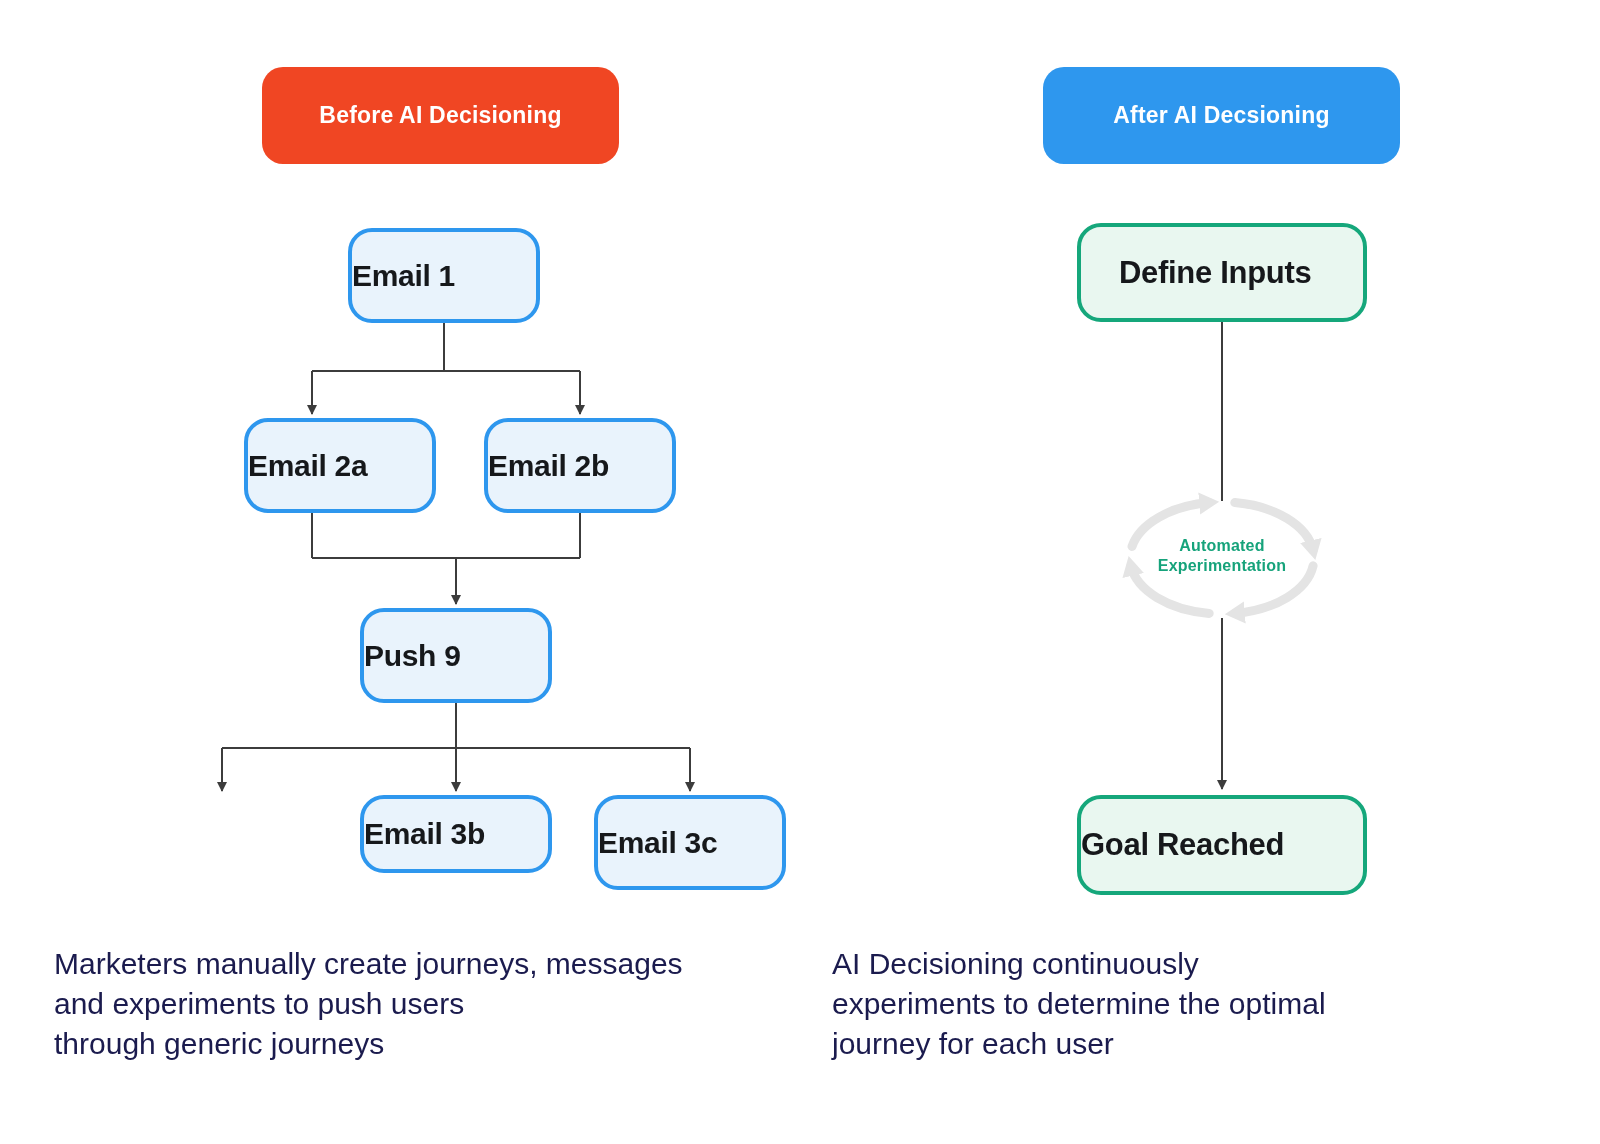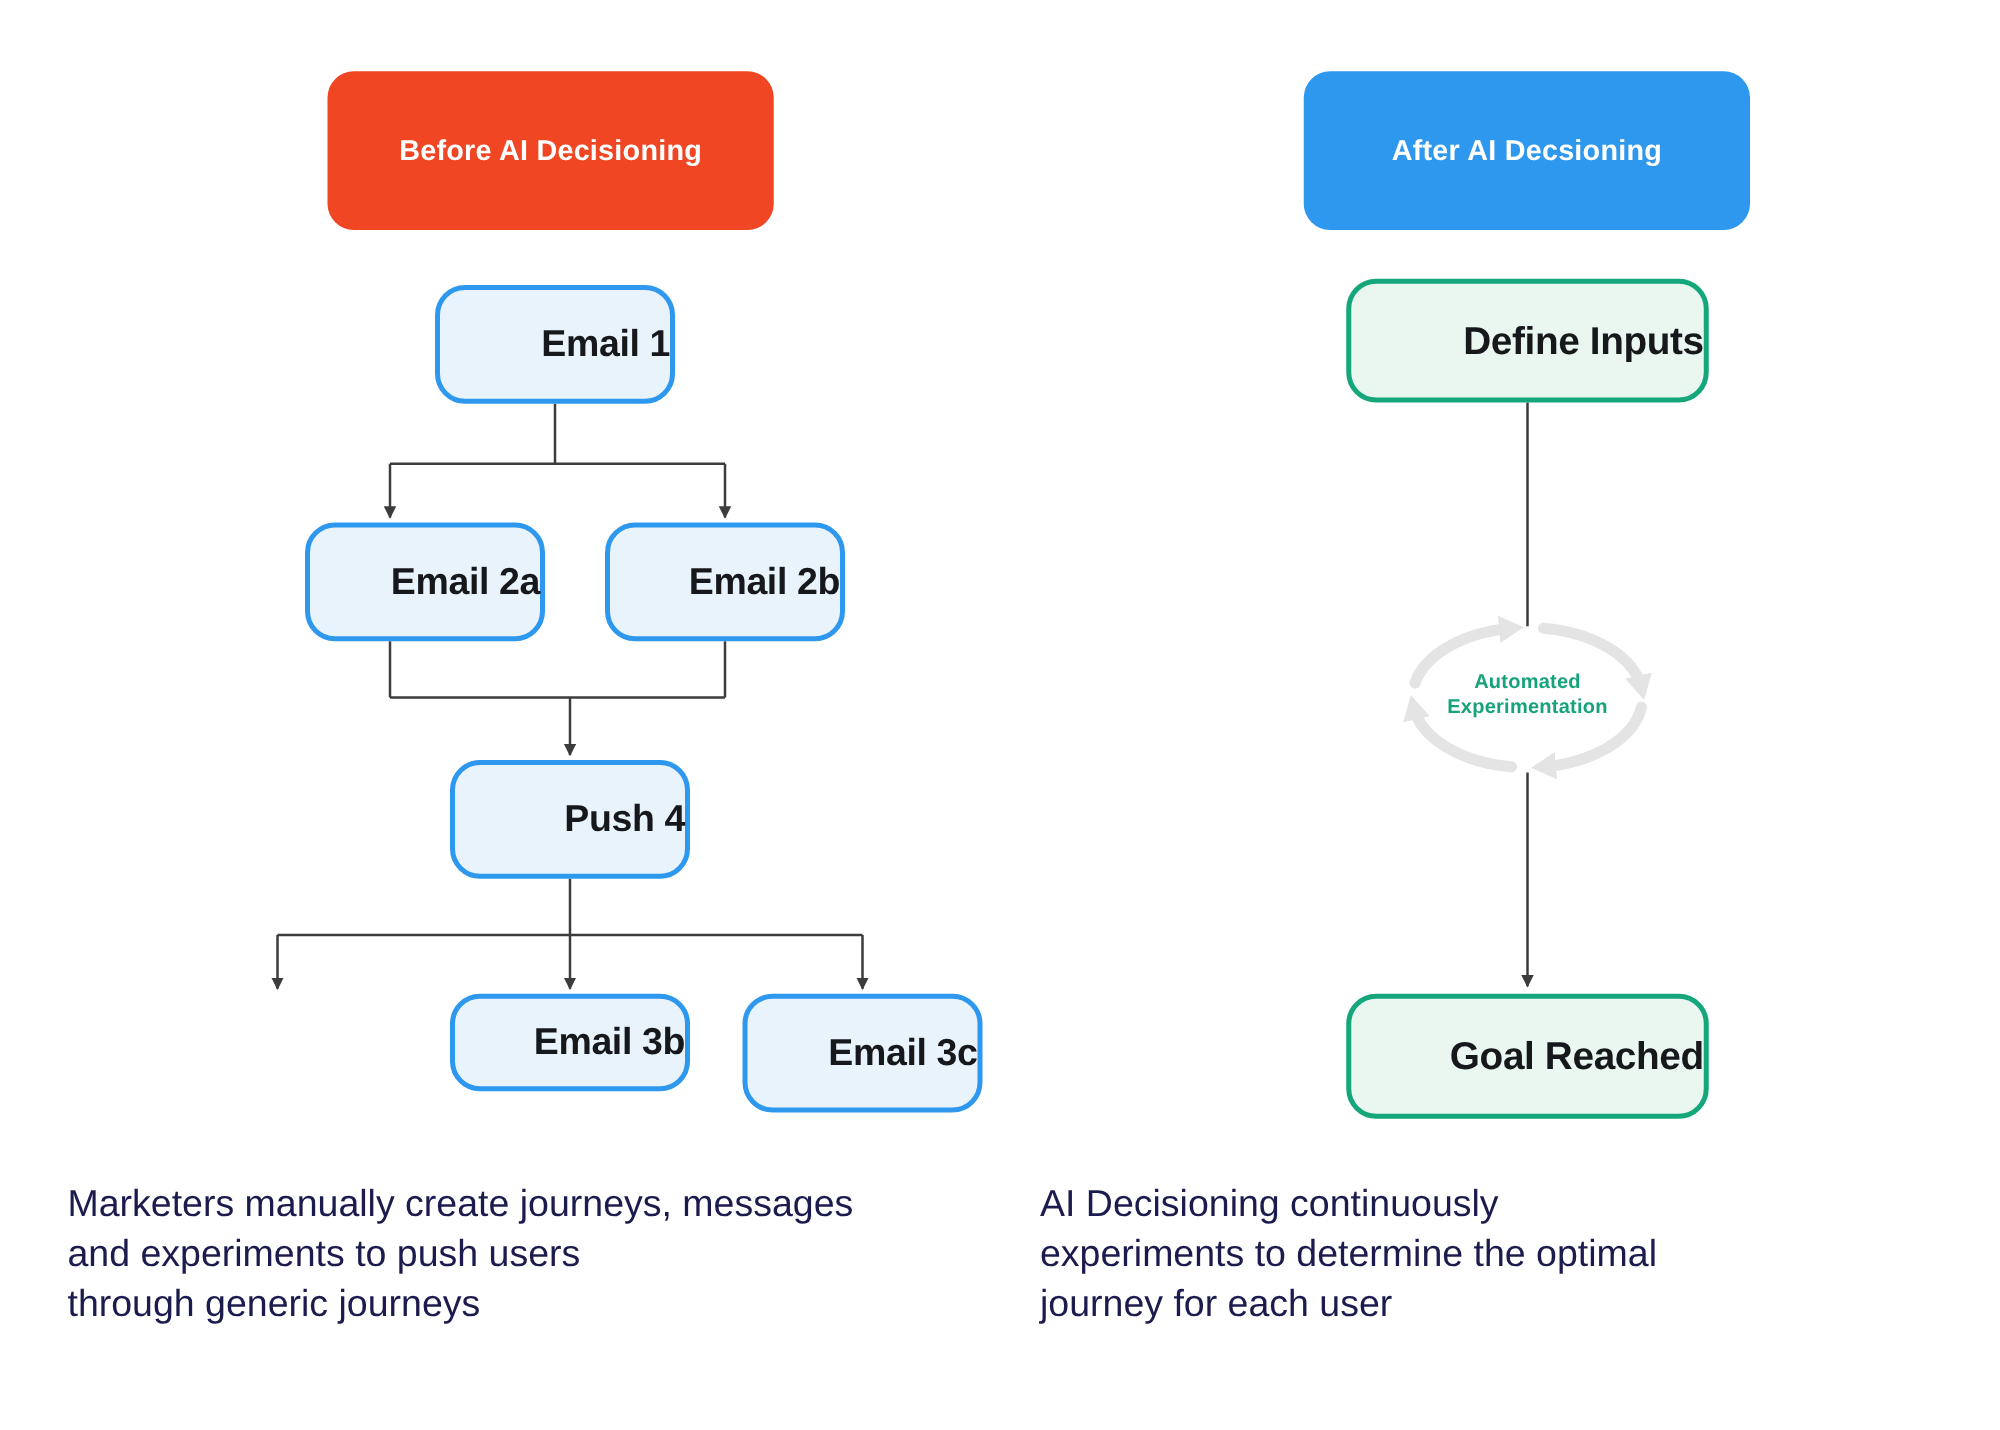--- a/index.html
+++ b/index.html
@@ -12,33 +12,33 @@
   }
   .canvas { position: absolute; inset: 0; width: 1600px; height: 1144px; }
 
   svg.overlay { position: absolute; left: 0; top: 0; }
   .edge { stroke: var(--connector, #3C3C3C); stroke-width: 2; fill: none; }
   .looparc { stroke: var(--loop-arrow, #E4E4E4); stroke-width: 9; fill: none; stroke-linecap: round; }
   #arrowhead path { fill: var(--connector, #3C3C3C); }
   #loophead path { fill: var(--loop-arrow, #E4E4E4); }
 
   .pill {
-    position: absolute; height: 127px; width: 357px;
+    position: absolute; height: 97px; width: 357px;
     border-radius: 21px;
     display: flex; align-items: center; justify-content: center;
     color: var(--header-text, #ffffff);
-    font-weight: 700; font-size: 23px; letter-spacing: 0.2px;
+    font-weight: 700; font-size: 23px; letter-spacing: 0.2px; margin-top: 10px;
   }
   .pill.before { left: 262px; top: 57px; background: var(--before-header-bg, #F04623); }
   .pill.after  { left: 1043px; top: 57px; background: var(--after-header-bg, #2E97EE); }
 
   .node {
     position: absolute;
     border-radius: 24px;
-    display: flex; align-items: center; justify-content: flex-end;
+    display: flex; align-items: center; justify-content: flex-start;
     font-weight: 700; font-size: 30px; letter-spacing: -0.3px;
     color: var(--node-text, #16181B);
   }
   .node.blue  { background: var(--blue-node-fill, #E9F3FC);  border: 4px solid var(--blue-node-border, #2E97EE); }
   .node.green { background: var(--green-node-fill, #E9F7F0); border: 4px solid var(--green-node-border, #15A77B); font-size: 31px; }
 
   #email1   { left: 348px; top: 228px; width: 192px; height: 95px; }
   #email2a  { left: 216px; top: 418px; width: 192px; height: 95px; margin-left: 28px; }
   #email2b  { left: 484px; top: 418px; width: 192px; height: 95px; }
   #push1    { left: 360px; top: 608px; width: 192px; height: 95px; }
@@ -118,21 +118,21 @@
   <div class="node blue" id="email1">
     <span>Email 1</span>
   </div>
   <div class="node blue" id="email2a">
     <span>Email 2a</span>
   </div>
   <div class="node blue" id="email2b">
     <span>Email 2b</span>
   </div>
   <div class="node blue" id="push1">
-    <span>Push 4</span>
+    <span>Push 9</span>
   </div>
   <div class="node blue" id="email3b">
     <span>Email 3b</span>
   </div>
   <div class="node blue" id="email3c">
     <span>Email 3c</span>
   </div>
 
   <div class="node green" id="defineInputs">
     <span>Define Inputs</span>

